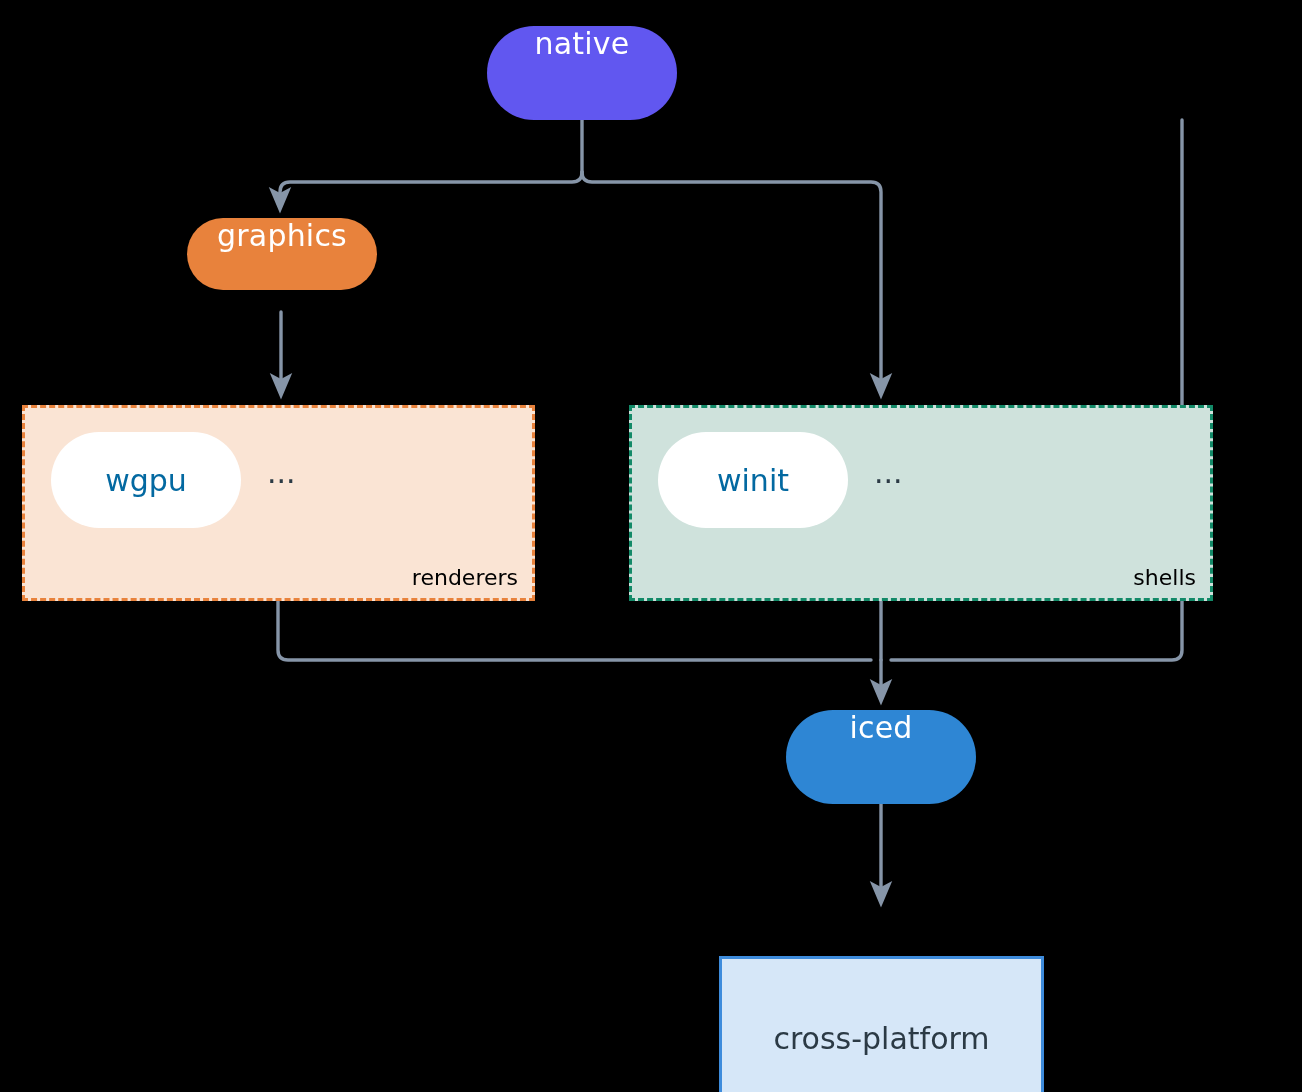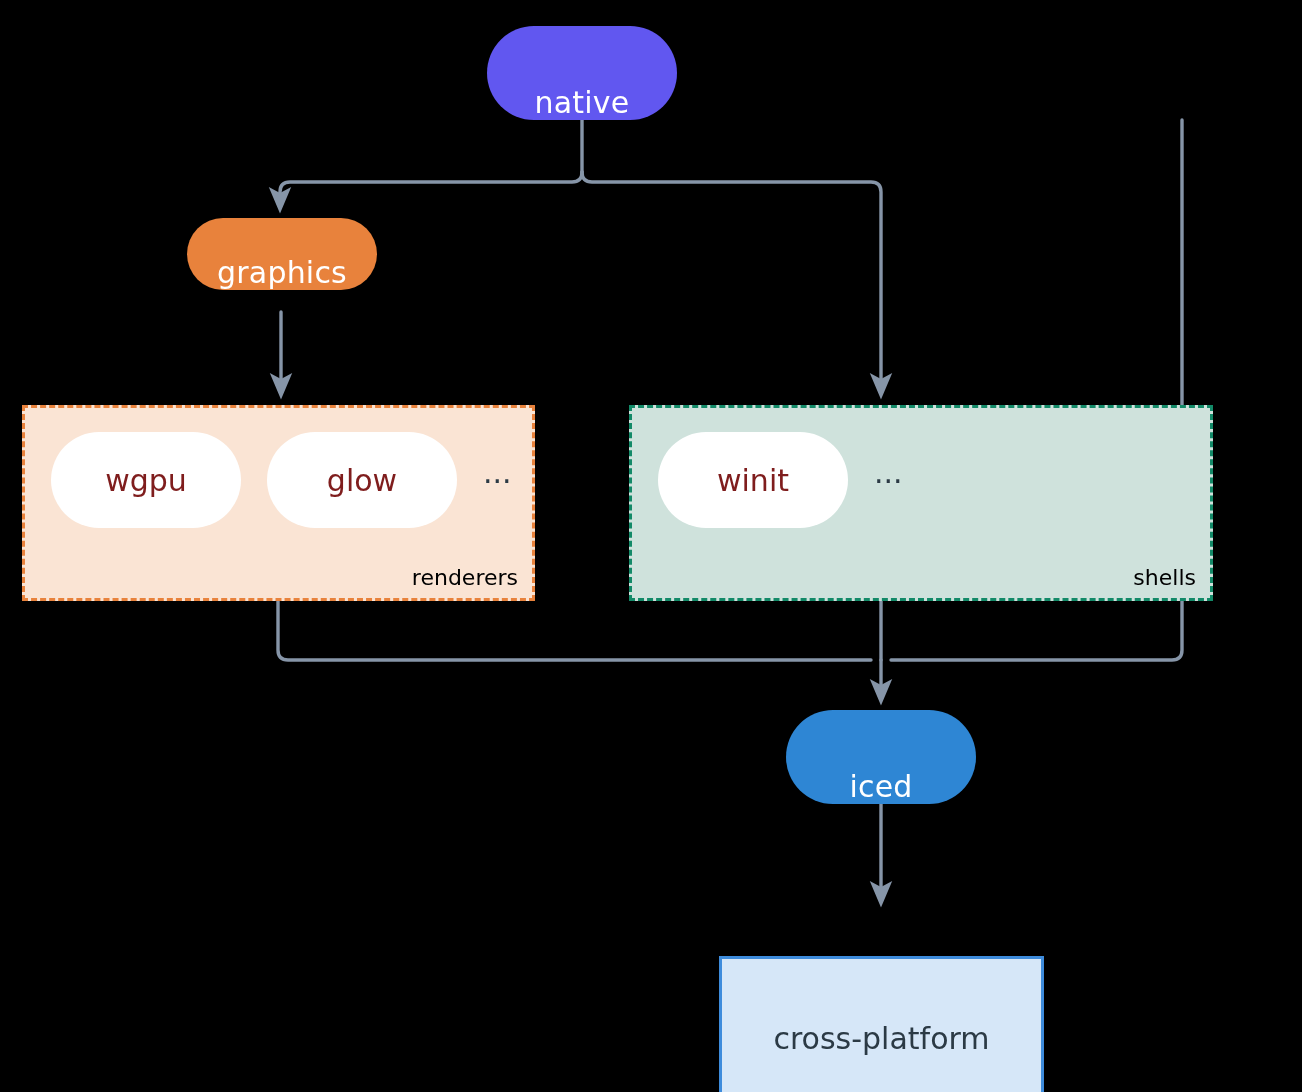--- a/index.html
+++ b/index.html
@@ -19,21 +19,21 @@
     position: absolute;
     left: 0;
     top: 0;
     width: 1302px;
     height: 1092px;
   }
   .node {
     position: absolute;
     box-sizing: border-box;
     display: flex;
-    align-items: flex-end;
+    align-items: flex-start;
     justify-content: center;
     text-align: center;
     z-index: 2;
   }
   .pill {
     border-radius: 999px;
     color: #ffffff;
     font-size: 30px;
     letter-spacing: 0.2px;
   }
@@ -75,21 +75,21 @@
   .chip {
     box-sizing: border-box;
     height: 96px;
     min-width: 190px;
     padding: 16px 24px;
     background: #ffffff;
     border-radius: 999px;
     display: flex;
     align-items: center;
     justify-content: center;
-    color: #7f1d1d;
+    color: #0369a1;
     font-size: 30px;
   }
   .ellipsis {
     color: #2B3A45;
     font-size: 30px;
     line-height: 1;
     padding-bottom: 14px;
   }
   .rect-node {
     position: absolute;
@@ -151,23 +151,20 @@
 
   <div class="node pill pill-graphics">
     <span>graphics</span>
   </div>
 
   <div class="group-box group-renderers">
     <div class="chip-row">
       <div class="chip">
         <span>wgpu</span>
       </div>
-      <div class="chip">
-        <span>glow</span>
-      </div>
       <div class="ellipsis">...</div>
     </div>
     <div class="group-label">renderers</div>
   </div>
 
   <div class="group-box group-shells">
     <div class="chip-row">
       <div class="chip">
         <span>winit</span>
       </div>

